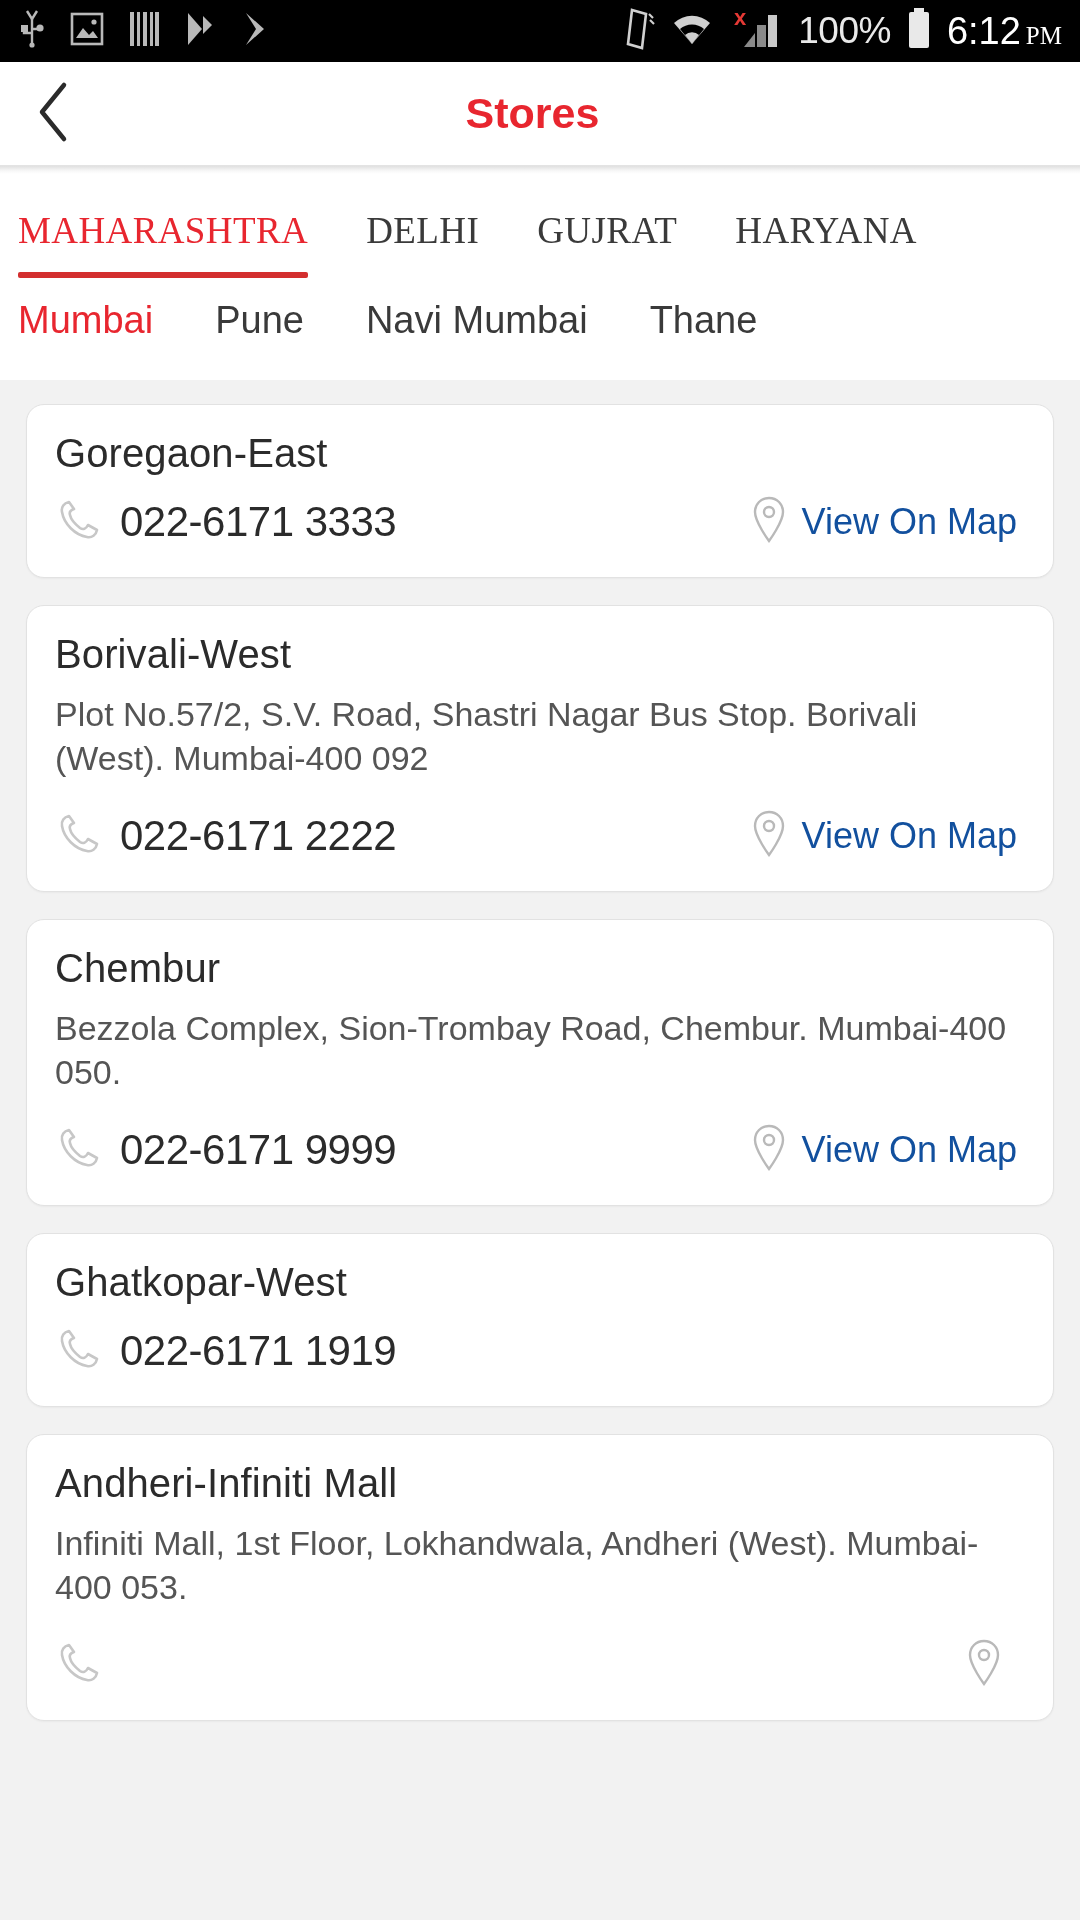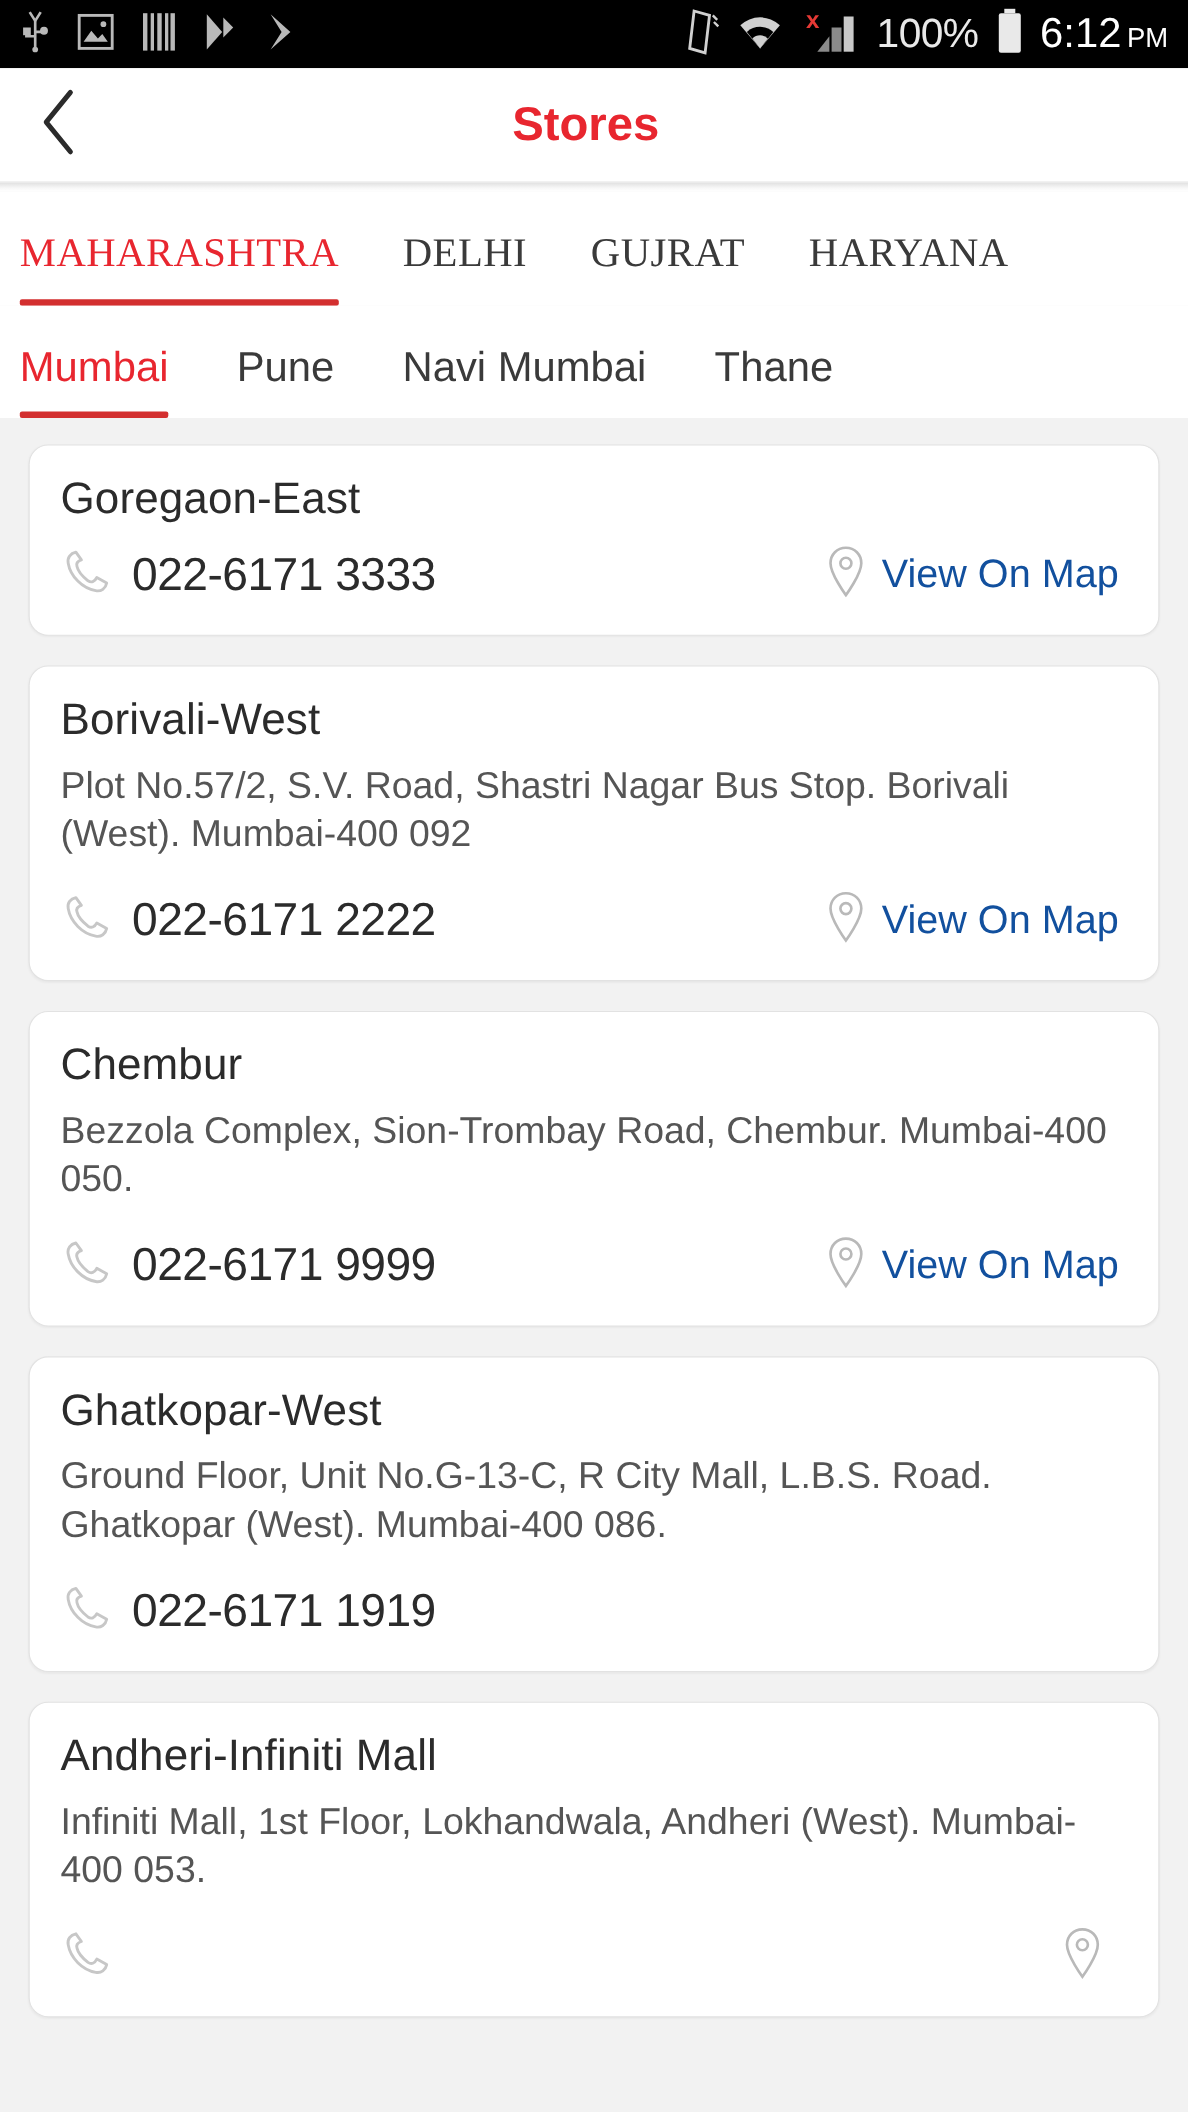--- a/index.html
+++ b/index.html
@@ -21,21 +21,21 @@
   .status-spacer{ flex:1 1 auto; }
   .status-right{ display:flex; align-items:center; gap:14px; flex:0 0 auto; }
   .sb-ico{ display:block; }
   .battery-pct{
     font-size:37px; color:#e9e9e9; letter-spacing:-0.5px;
     font-family:"Liberation Sans", sans-serif;
   }
   .clock{
     font-size:38px; color:#fff; letter-spacing:0px;
   }
-  .clock .ampm{ font-size:25px; margin-left:5px; }
+  .clock .ampm{ font-size:25px; margin-left:5px;font-family:Liberation Serif, serif; }
   .x-badge{
     color:#e53935; font-size:22px; font-weight:bold;
     position:relative; top:-13px; left:6px; margin-right:-12px;
   }
 
   
   .app-bar{
     height:104px; width:100%;
     background:#fff;
     display:flex; align-items:center;
@@ -90,21 +90,21 @@
 
   
   .tabs-city{
     background:#fff; width:100%;
     display:flex; align-items:stretch;
     height:102px;
     padding-left:18px;
     overflow:hidden;
   }
   .tab-city{
-    display:flex; flex-direction:column; justify-content:flex-end;
+    display:flex; flex-direction:row; justify-content:flex-end;
     align-items:center;
     margin-right:62px;
     cursor:pointer;
     white-space:nowrap;
   }
   .tab-city .lbl{
     font-size:38px; color:#3a3a3a;
     padding-bottom:18px;
   }
   .tab-city.active .lbl{ color:#e8262f; }
@@ -351,21 +351,20 @@
             <circle cx="18" cy="17" r="5" fill="none" stroke="#b9b9b9" stroke-width="2.4"></circle>
           </svg>
         </span>
         <span class="map-label">View On Map</span>
       </div>
     </div>
   </div>
 
   <div class="store-card">
     <div class="store-name">Ghatkopar-West</div>
-    <div class="store-addr">Ground Floor, Unit No.G-13-C, R City Mall, L.B.S. Road. Ghatkopar (West). Mumbai-400 086.</div>
     <div class="store-actions">
       <div class="phone-wrap">
         <span>
           <svg width="48" height="48" viewBox="0 0 48 48">
             <path d="M14 6 C9 7 6 11 7 16 C9 28 20 39 32 41 C37 42 41 39 42 34 L33 29 C31 33 28 34 25 32 C20 28 16 24 15 19 C14 16 16 14 19 13 Z" fill="none" stroke="#c7c7c7" stroke-width="2.6" stroke-linejoin="round"></path>
           </svg>
         </span>
         <span class="phone-num">022-6171 1919</span>
       </div>
     </div>

